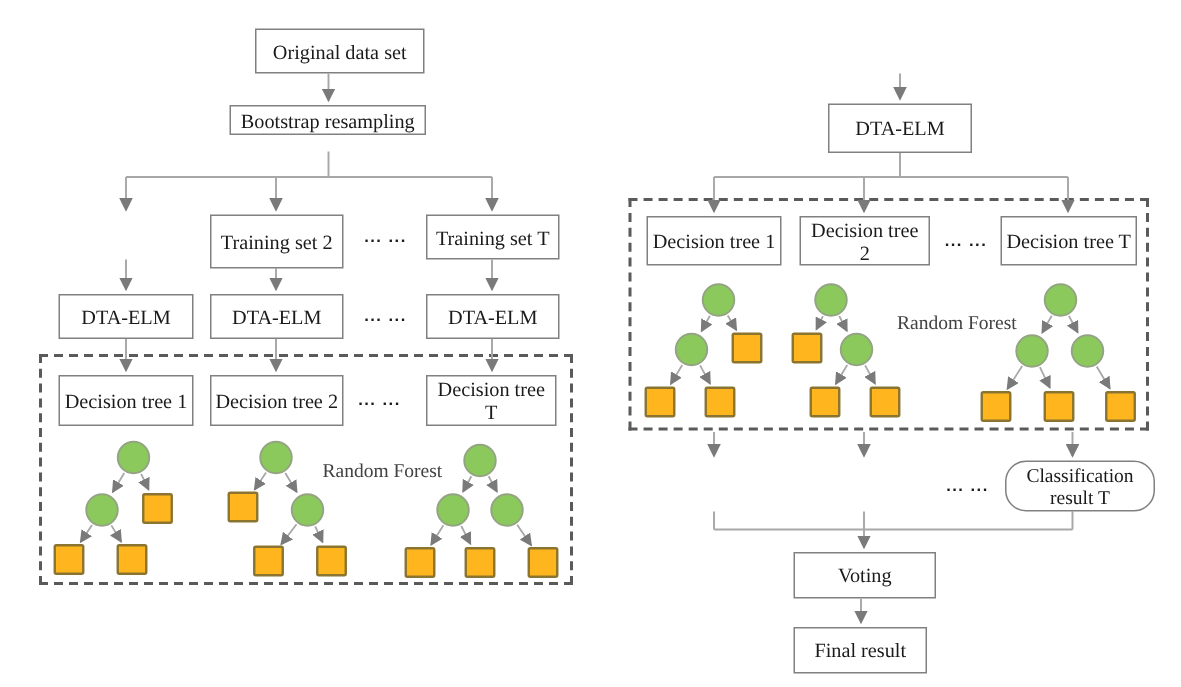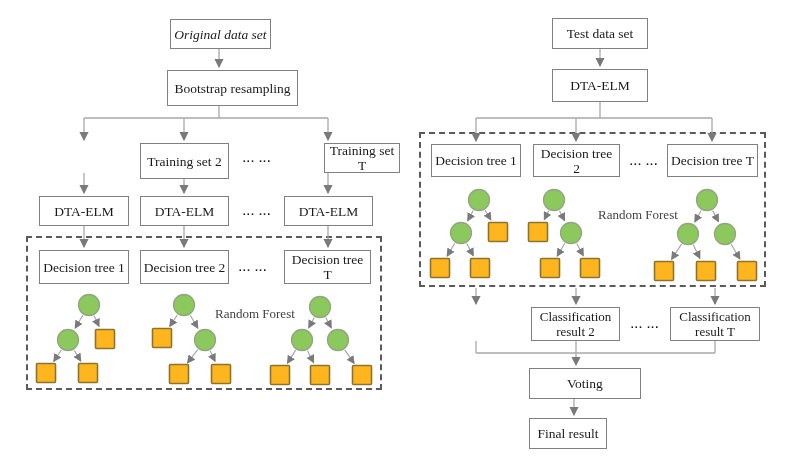--- a/index.html
+++ b/index.html
@@ -170,49 +170,47 @@
           <circle cx="707" cy="200" r="10.5" class="node-circle"></circle>
           <circle cx="688" cy="234" r="10.5" class="node-circle"></circle>
           <circle cx="725" cy="234" r="10.5" class="node-circle"></circle>
           <rect x="654.5" y="261.5" width="19" height="19" rx="1" class="node-square"></rect>
           <rect x="696.5" y="261.5" width="19" height="19" rx="1" class="node-square"></rect>
           <rect x="737.5" y="261.5" width="19" height="19" rx="1" class="node-square"></rect>
         </g>
       </g>
   </svg>
 
-  <div class="box" style="left:170px;top:19px;width:101px;height:30px;font-style:italic;">Original data set</div>
-  <div class="box" style="left:167px;top:70px;width:131px;height:36px;">Bootstrap resampling</div>
+  <div class="box" style="left:170px;top:19px;width:113px;height:30px;">Original data set</div>
+  <div class="box" style="left:153px;top:70px;width:131px;height:20px;">Bootstrap resampling</div>
 
   <div class="box" style="left:140px;top:143px;width:89px;height:36px;">Training set 2</div>
   <div class="ellipsis" style="left:241px;top:143px;width:32px;height:30px;">... ...</div>
-  <div class="box" style="left:284px;top:143px;width:76px;height:30px;margin-left:40px;">Training set T</div>
+  <div class="box" style="left:284px;top:143px;width:89px;height:30px;">Training set T</div>
 
   <div class="box" style="left:39px;top:196px;width:90px;height:30px;">DTA-ELM</div>
   <div class="box" style="left:140px;top:196px;width:89px;height:30px;">DTA-ELM</div>
   <div class="ellipsis" style="left:241px;top:196px;width:32px;height:30px;">... ...</div>
   <div class="box" style="left:284px;top:196px;width:89px;height:30px;">DTA-ELM</div>
 
   <div class="box" style="left:39px;top:250px;width:90px;height:34px;">Decision tree 1</div>
   <div class="box" style="left:140px;top:250px;width:89px;height:34px;">Decision tree 2</div>
   <div class="ellipsis" style="left:237px;top:250px;width:32px;height:34px;">... ...</div>
   <div class="box" style="left:284px;top:250px;width:87px;height:34px;">Decision tree T</div>
 
   <div class="forest-label" style="left:215px;top:306px;">Random Forest</div>
 
-  <div class="box" style="left:552px;top:18px;width:96px;height:31px;">Test data set</div>
   <div class="box" style="left:552px;top:69px;width:96px;height:33px;">DTA-ELM</div>
 
   <div class="box" style="left:431px;top:144px;width:90px;height:33px;">Decision tree 1</div>
   <div class="box" style="left:533px;top:144px;width:87px;height:33px;">Decision tree 2</div>
   <div class="ellipsis" style="left:628px;top:144px;width:32px;height:33px;">... ...</div>
   <div class="box" style="left:667px;top:144px;width:91px;height:33px;">Decision tree T</div>
 
   <div class="forest-label" style="left:598px;top:207px;">Random Forest</div>
 
-  <div class="box small-text" style="left:531px;top:307px;width:89px;height:34px;">Classification result 2</div>
   <div class="ellipsis" style="left:629px;top:307px;width:32px;height:34px;">... ...</div>
-  <div class="box small-text" style="left:670px;top:307px;width:90px;height:34px;">Classification result T</div>
-
-  <div class="box" style="left:529px;top:368px;width:112px;height:31px;">Voting</div>
-  <div class="box" style="left:529px;top:418px;width:78px;height:31px;">Final result</div>
+  <div class="box small-text" style="left:670px;top:307px;width:100px;height:34px;border-radius:14px;">Classification result T</div>
+
+  <div class="box" style="left:529px;top:368px;width:95px;height:31px;">Voting</div>
+  <div class="box" style="left:529px;top:418px;width:89px;height:31px;">Final result</div>
 
 </div>
 
 </body></html>

